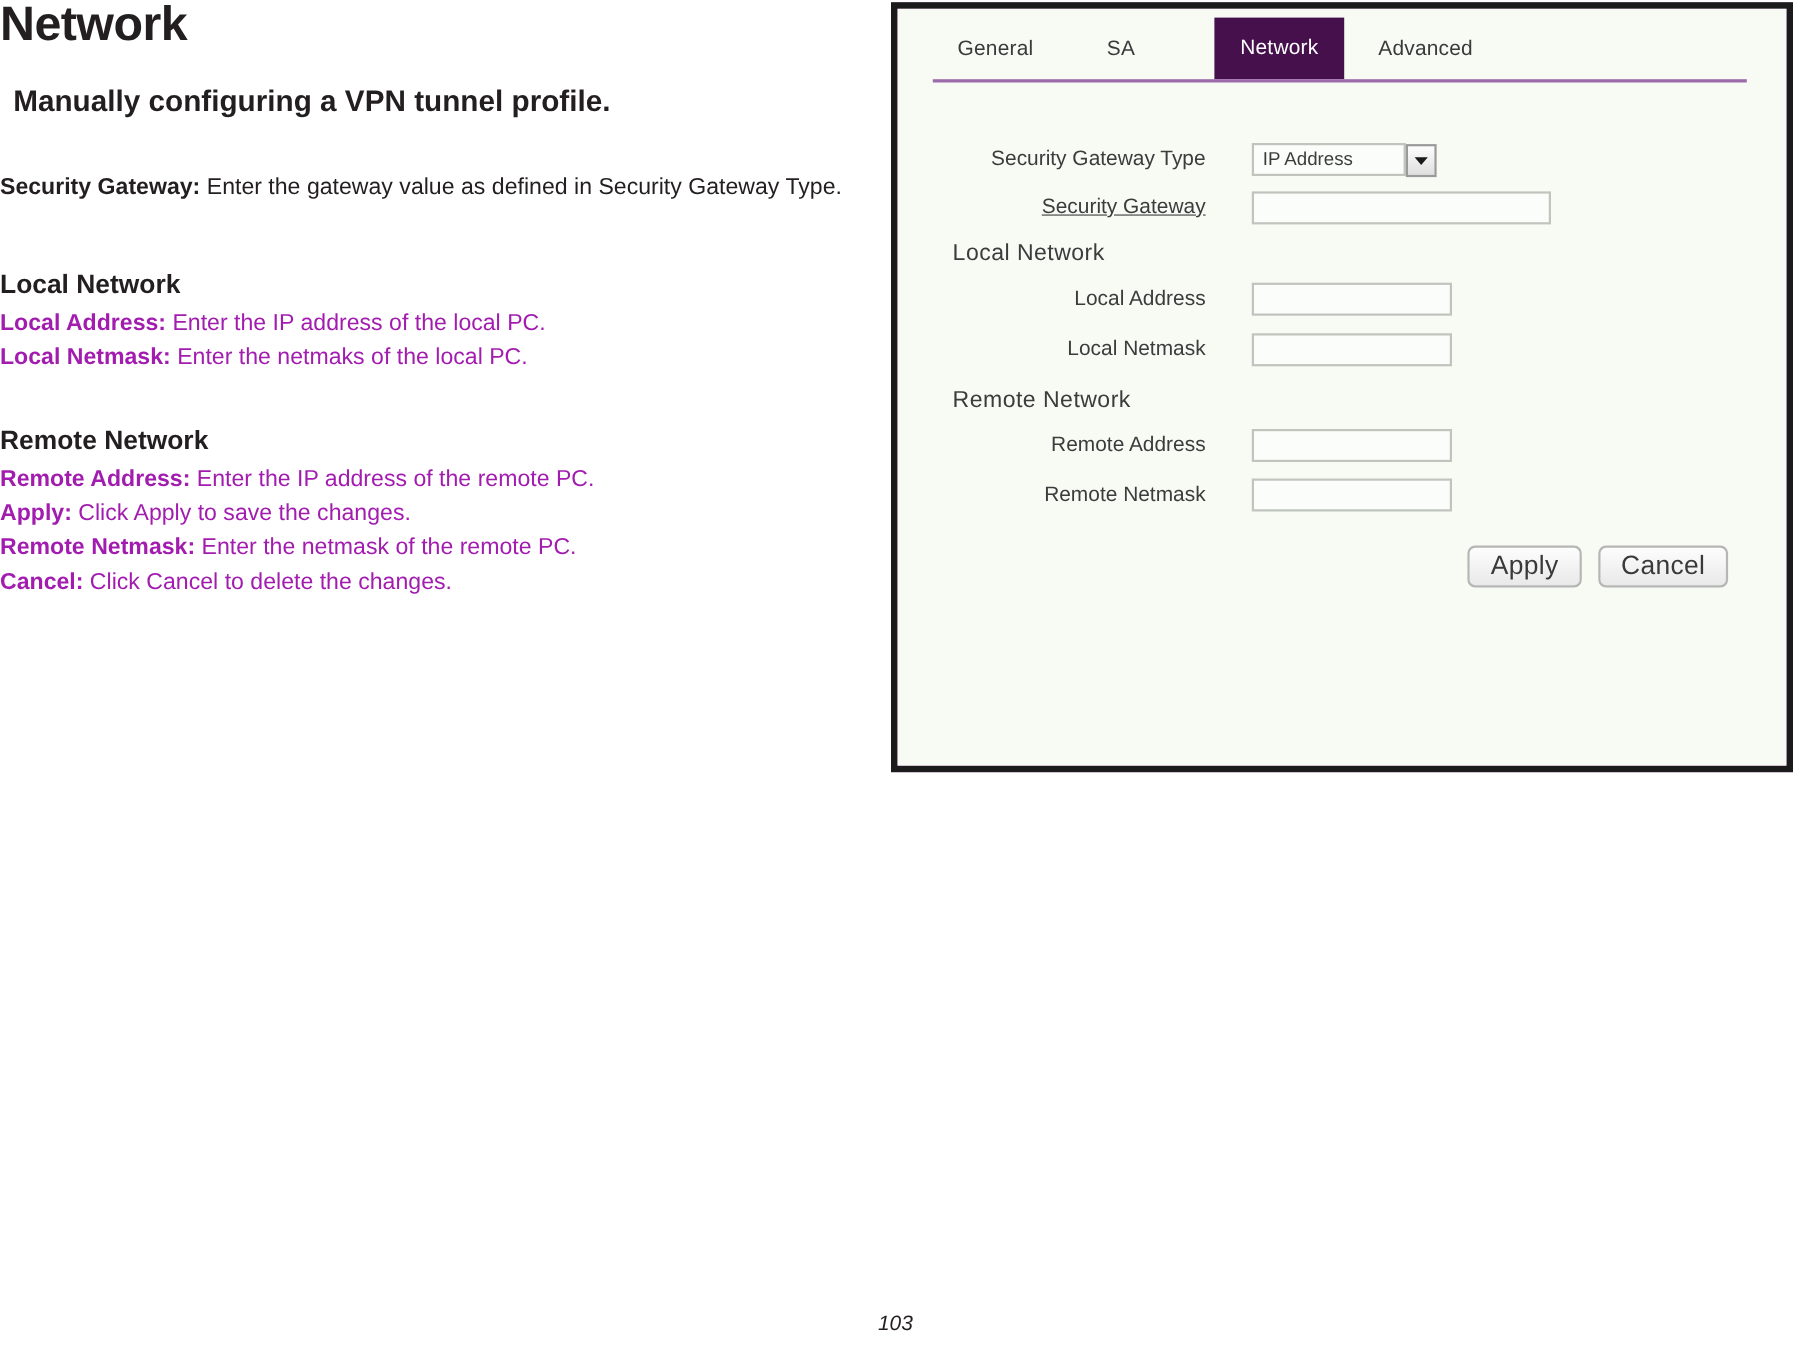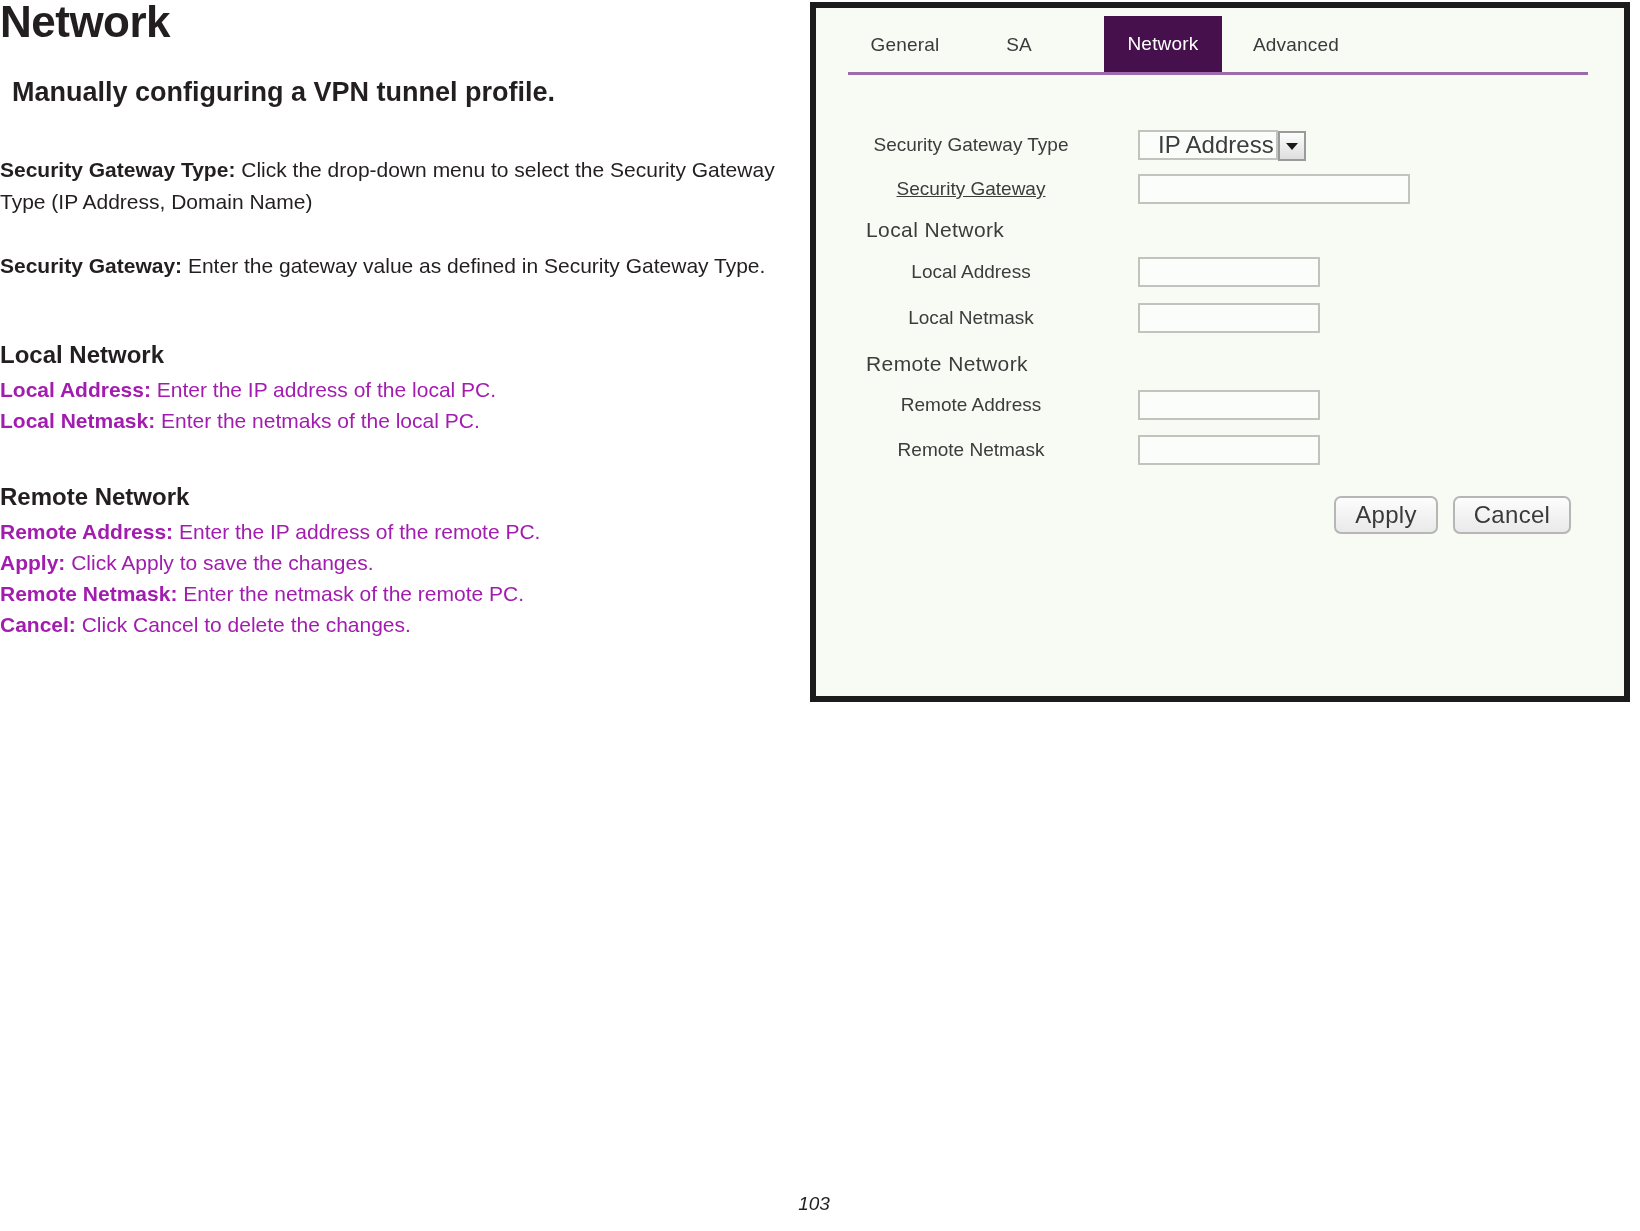--- a/index.html
+++ b/index.html
@@ -123,21 +123,21 @@
     top: 58px;
     width: 740px;
     height: 3px;
     background: #9b6bab;
   }
   .flabel {
     position: absolute;
     font-size: 19px;
     color: #3c3c3c;
     white-space: nowrap;
-    text-align: center;
+    text-align: right;
   }
   .fgrouphead {
     position: absolute;
     font-size: 21px;
     color: #3c3c3c;
     white-space: nowrap;
     letter-spacing: 0.4px;
   }
 
   .ftext {
@@ -151,23 +151,23 @@
   .fselect {
     position: absolute;
     height: 30px;
     box-sizing: border-box;
     background: #fbfdfa;
     border: 2px solid #bfc4bd;
     display: flex;
     align-items: center;
   }
   .fselect .selval {
-    font-size: 24px;
+    font-size: 17px;
     color: #3c3c3c;
-    padding-left: 18px;
+    padding-left: 8px;
     white-space: nowrap;
   }
   .selarrow {
     position: absolute;
     right: -30px;
     top: -1px;
     width: 28px;
     height: 30px;
     background: linear-gradient(#fdfdfd, #dedede);
     border: 2px solid #9a9a9a;
@@ -214,23 +214,20 @@
 </style>
 </head>
 <body>
 
 <div class="doc-col">
 
   <h1 class="page-title">Network</h1>
 
   <h2 class="subtitle">Manually configuring a VPN tunnel profile.</h2>
 
-  <p class="para">
-    <b>Security Gateway Type:</b><span> Click the drop-down menu to select the Security Gateway Type (IP Address, Domain Name)</span>
-  </p>
 
   <p class="para">
     <b>Security Gateway:</b><span> Enter the gateway value as defined in Security Gateway Type.</span>
   </p>
 
   <div class="gap-sm"></div>
 
   <h3 class="sect-head">Local Network</h3>
   <p class="line">
     <b>Local Address:</b><span> Enter the IP address of the local PC.</span>

